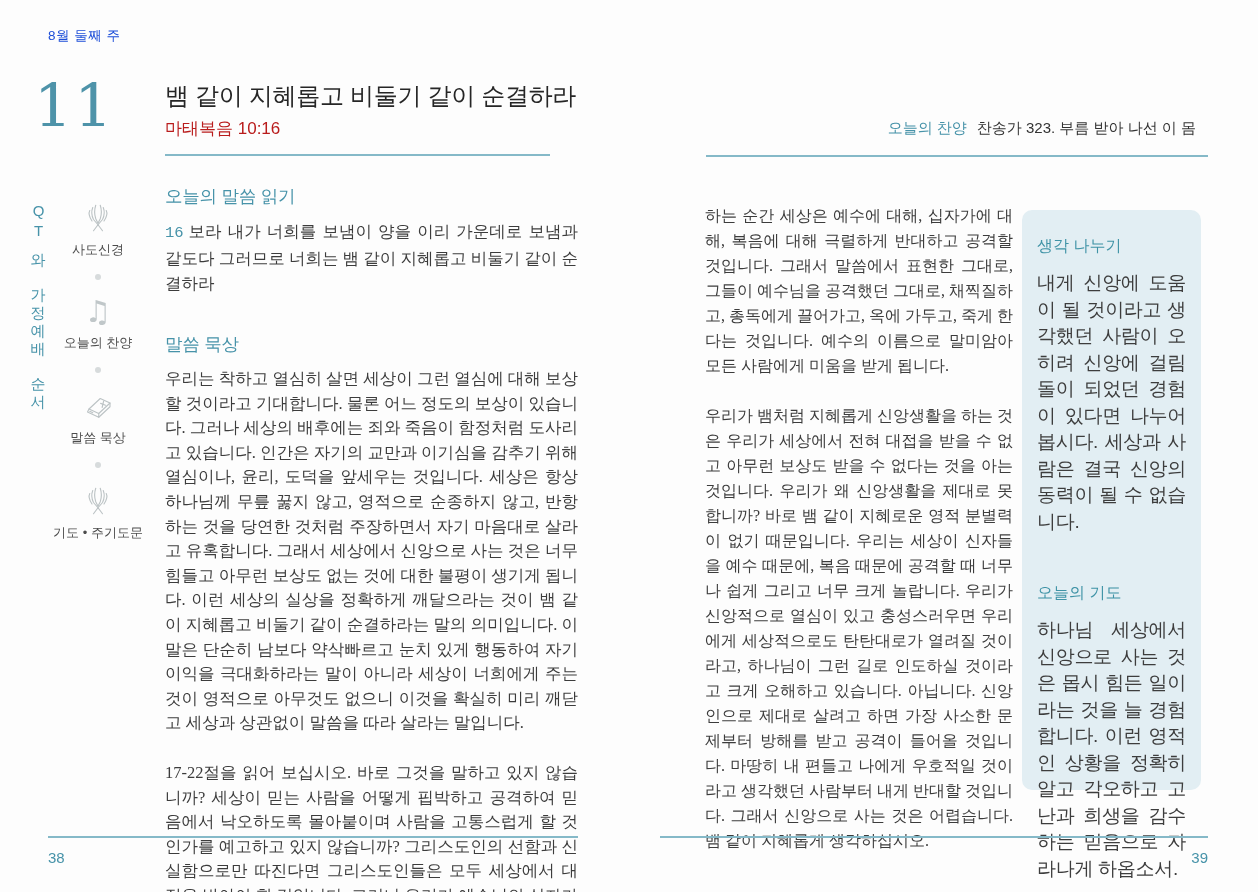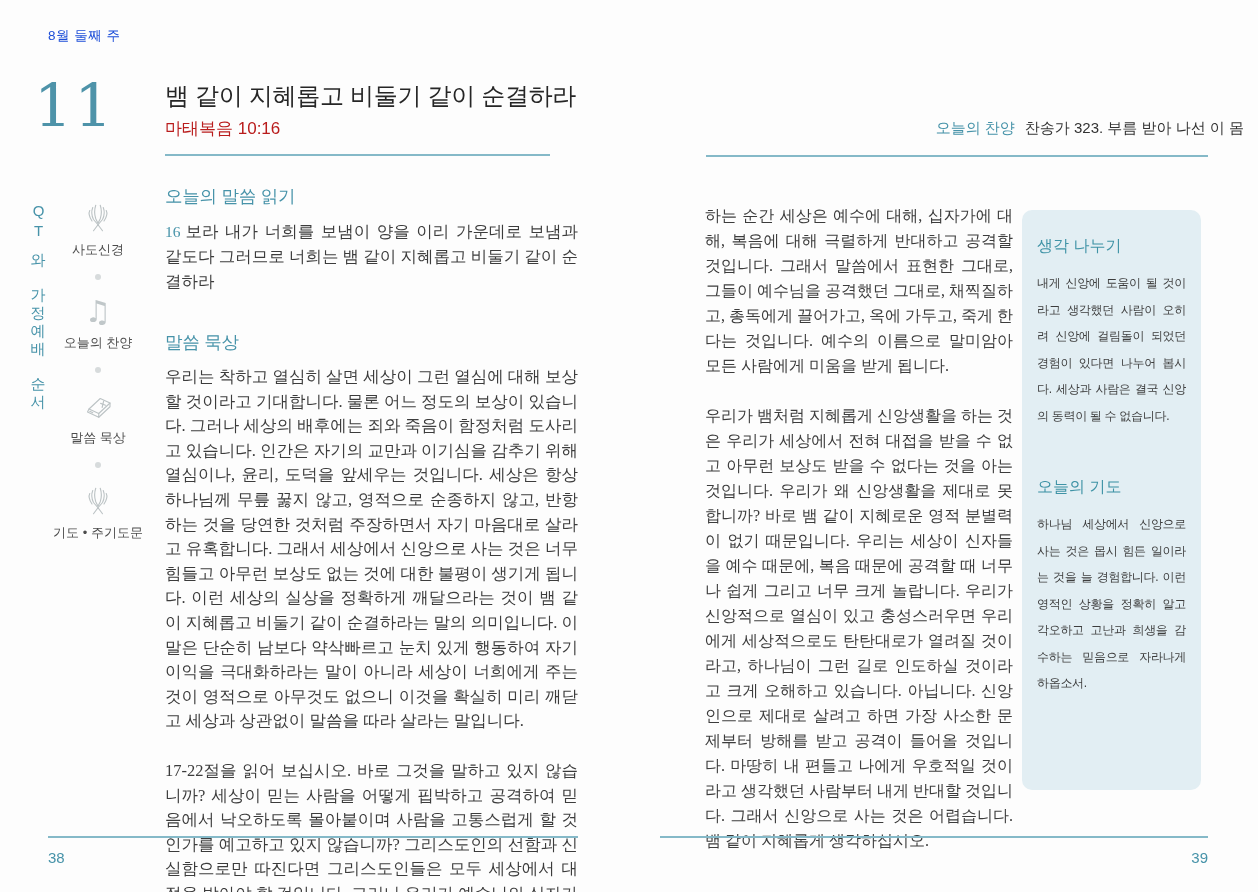--- a/index.html
+++ b/index.html
@@ -20,21 +20,21 @@
   .day-number {
     left: 34px; top: 56px;
     font-family: "DejaVu Serif", serif;
     font-size: 60px; line-height: 100px;
     color: #4e93a9; letter-spacing: 2px;
   }
   .lesson-title { left: 165px; top: 80px; font-size: 24px; color: #262626; font-weight: 500; letter-spacing: -0.3px; }
   .scripture-ref { left: 165px; top: 117px; font-size: 17px; color: #b91c1c; }
   .rule { background: #85b9c8; }
   .title-rule { left: 165px; top: 154px; width: 385px; height: 2px; }
-  .praise-line { left: 736px; top: 119px; width: 508px; text-align: right; font-size: 15px; }
+  .praise-line { left: 688px; top: 119px; width: 508px; text-align: right; font-size: 15px; }
   .praise-label { color: #4793a9; }
   .praise-title { color: #333333; margin-left: 10px; }
   .header-rule-right { left: 706px; top: 155px; width: 502px; height: 1.5px; }
 
   
   .vertical-title {
     left: 28px; top: 202px;
     display: flex; flex-direction: column; gap: 17px; align-items: center;
   }
   .vertical-title span {
@@ -54,34 +54,34 @@
   
   .left-column { left: 165px; top: 184px; width: 413px; }
   .right-column { left: 705px; top: 203px; width: 308px; }
   .section-heading { font-size: 17.5px; color: #4793a9; font-weight: 500; margin-bottom: 11px; letter-spacing: -0.2px; }
   .section-heading.second { margin-top: 36px; }
   .verse, .body-p {
     font-family: "Liberation Serif", serif;
     font-size: 16.5px; line-height: 25px;
     text-align: justify; color: #3c3c3c;
   }
-  .verse-num { color: #4793a9; font-family: Liberation Serif, serif; font-size: 15.5px; margin-right: 5px; }
+  .verse-num { color: #4793a9; font-family: Liberation Mono, monospace; font-size: 15.5px; margin-right: 5px; }
   .body-p { line-height: 24.6px; }
   .body-p + .body-p { margin-top: 25px; }
   .right-column .body-p { font-size: 16px; line-height: 25px; }
 
   
   .aside-box {
     left: 1022px; top: 210px; width: 179px; height: 580px;
     background: #e2eef3; border-radius: 10px;
     padding: 26px 15px;
   }
   .aside-heading { color: #3f93a6; font-size: 16px; font-weight: 500; margin-bottom: 13px; }
   .aside-heading.prayer { margin-top: 48px; }
-  .aside-text { font-size: 12px; line-height: 26.5px; color: #3d3d3d; text-align: justify; letter-spacing: -0.3px; }
+  .aside-text { font-size: 19px; line-height: 26.5px; color: #3d3d3d; text-align: justify; letter-spacing: -0.3px; }
 
   
   .footer-rule-left { left: 48px; top: 836px; width: 530px; height: 1.5px; }
   .footer-rule-right { left: 660px; top: 836px; width: 548px; height: 1.5px; }
   .page-number { top: 849px; font-size: 15px; color: #4793a9; }
   .page-number.left { left: 48px; }
   .page-number.right { left: 660px; width: 548px; text-align: right; }
 </style>
 </head>
 <body>

